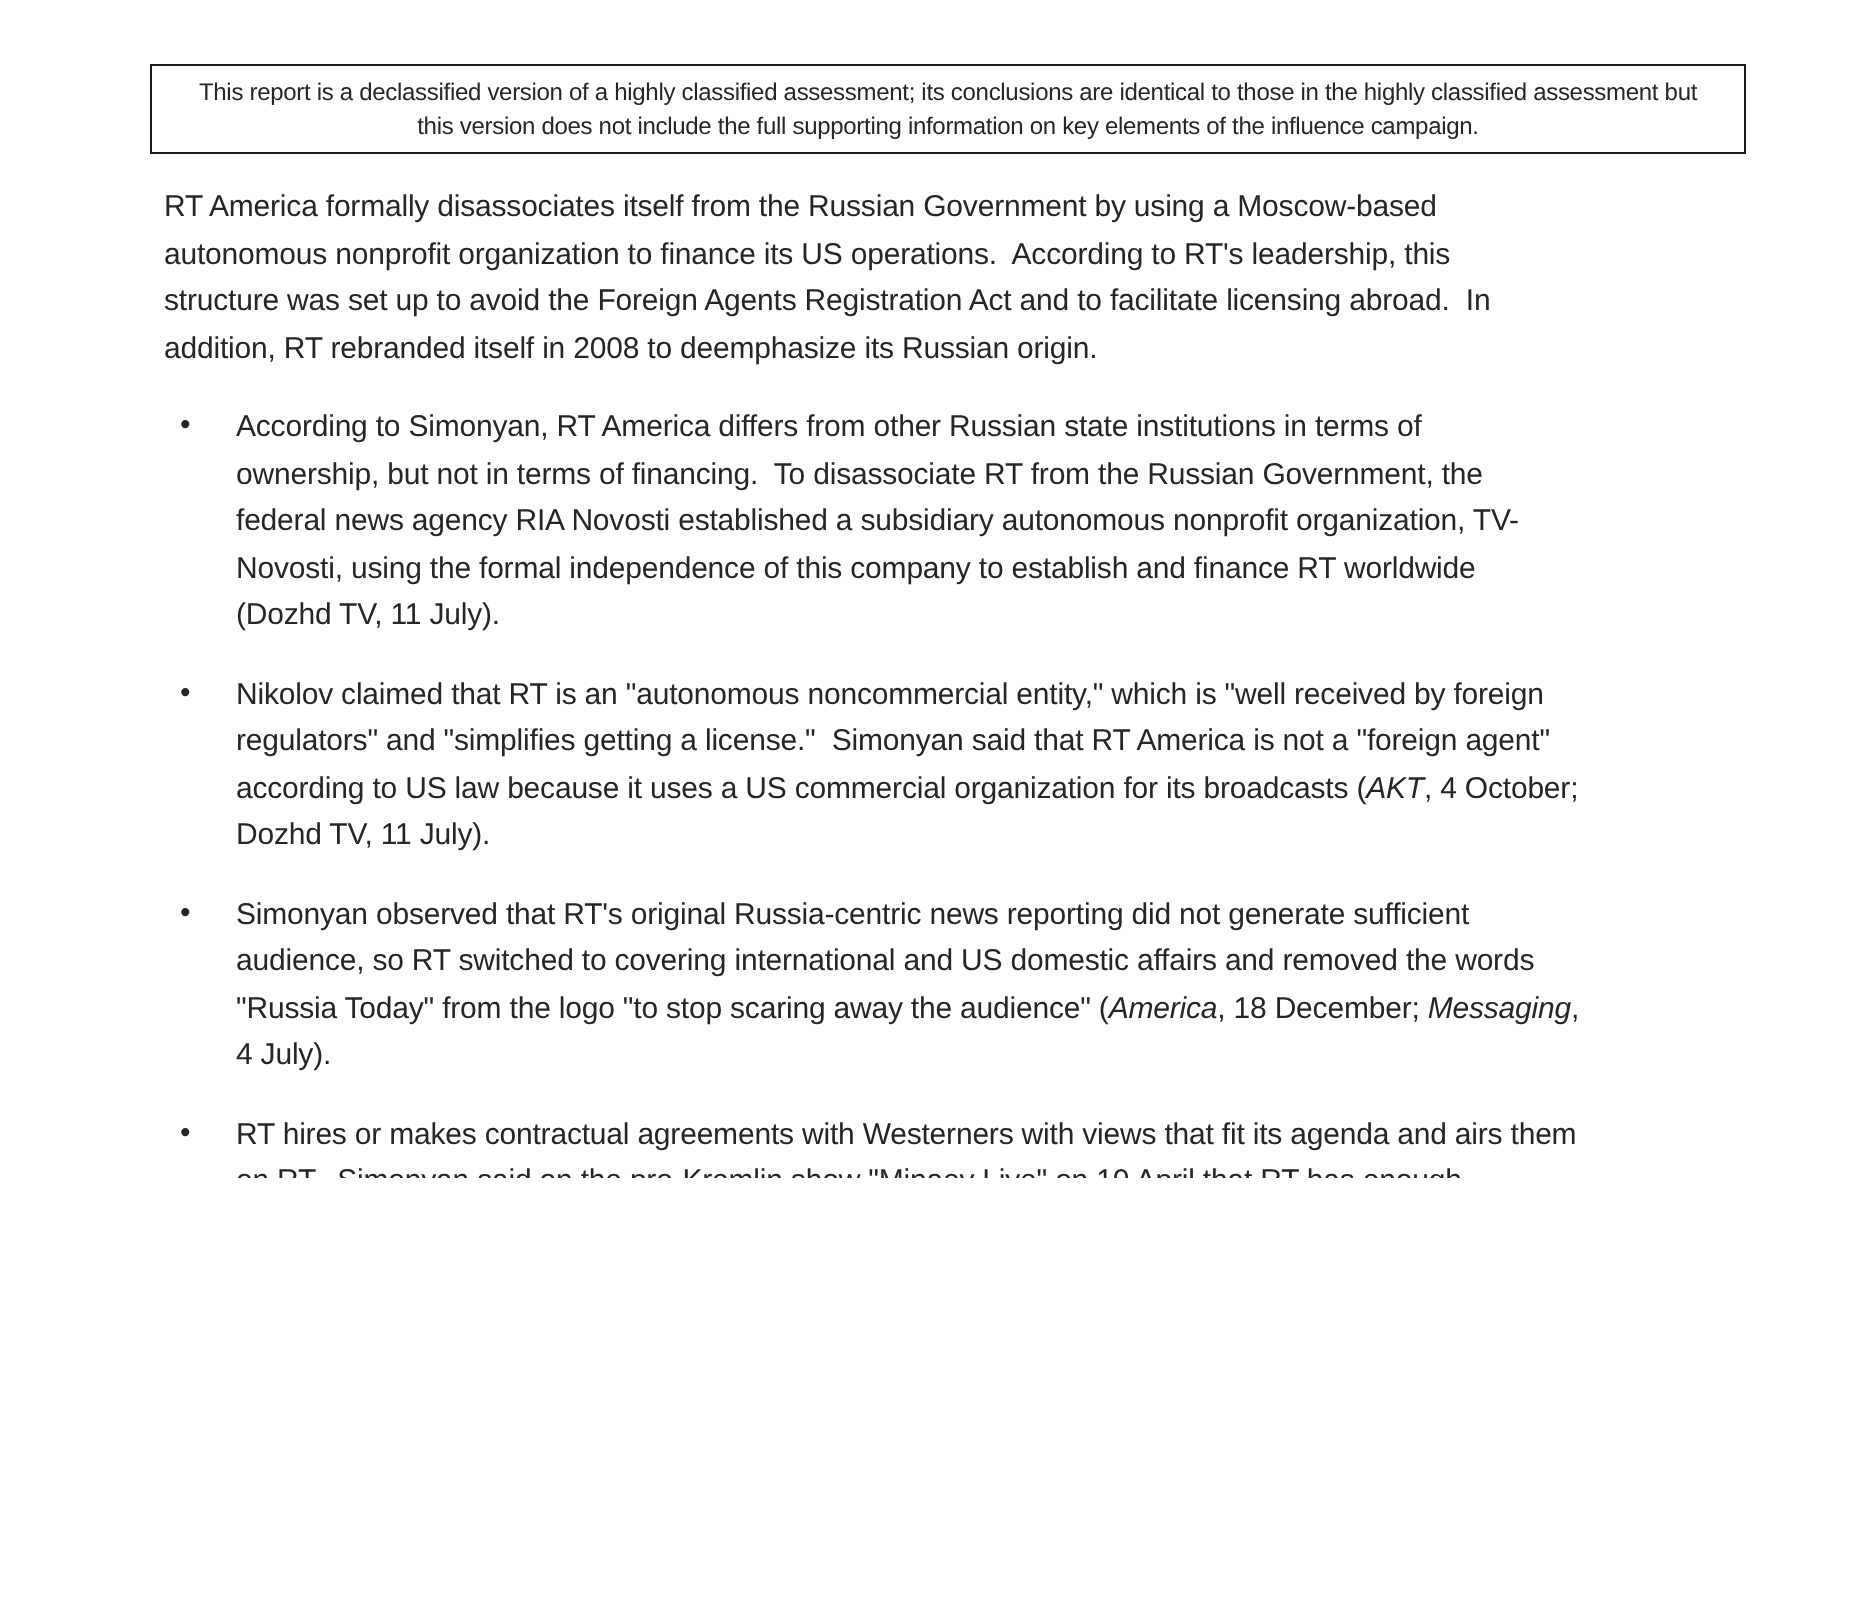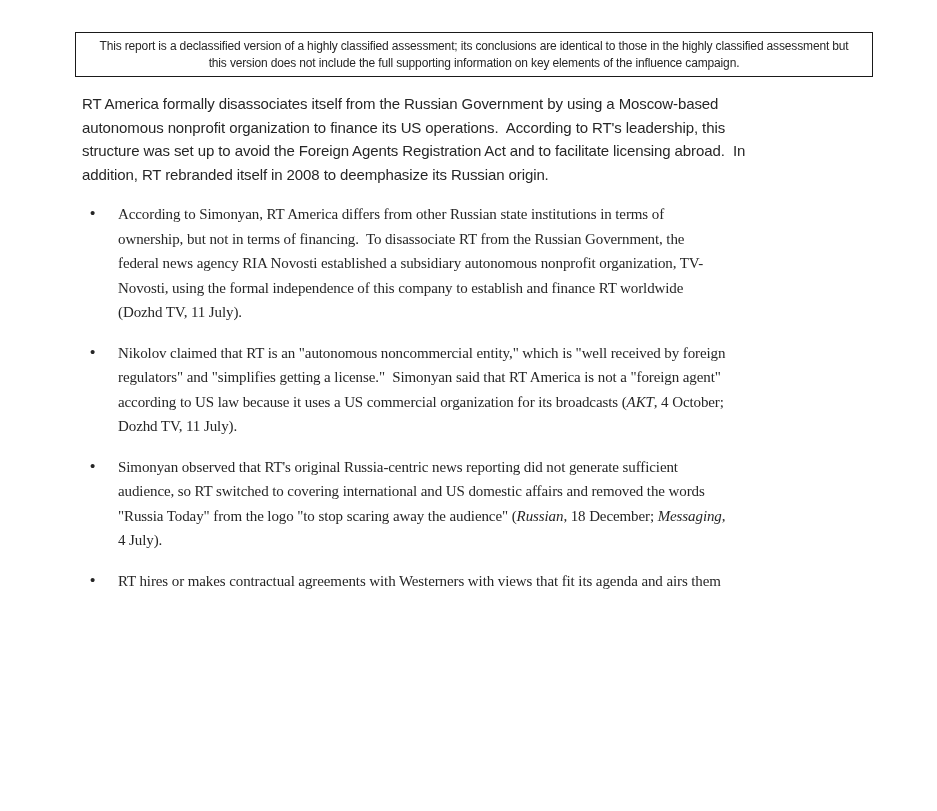--- a/index.html
+++ b/index.html
@@ -56,21 +56,20 @@
     line-height: 23.5px;
     letter-spacing: -0.1px;
   }
   ul.bullets li .marker {
     position: absolute;
     left: 8px;
     top: -1px;
   }
   ul.bullets li .btext {
     white-space: pre-wrap;
-    font-family: Liberation Serif, serif;
   }
   .it { font-style: italic; margin-top: 40px; }
 </style>
 </head>
 <body>
 
 <div class="page">
 
   <div class="disclaimer-box">
     <p class="disclaimer-text">This report is a declassified version of a highly classified assessment; its conclusions are identical to those in the highly classified assessment but this version does not include the full supporting information on key elements of the influence campaign.</p>
@@ -87,21 +86,21 @@
 ownership, but not in terms of financing.  To disassociate RT from the Russian Government, the
 federal news agency RIA Novosti established a subsidiary autonomous nonprofit organization, TV-
 Novosti, using the formal independence of this company to establish and finance RT worldwide
 (Dozhd TV, 11 July).</span></span></li>
       <li><span class="marker">•</span><span class="btext"><span>Nikolov claimed that RT is an "autonomous noncommercial entity," which is "well received by foreign
 regulators" and "simplifies getting a license."  Simonyan said that RT America is not a "foreign agent"
 according to US law because it uses a US commercial organization for its broadcasts (</span><span class="it">AKT</span><span>, 4 October;
 Dozhd TV, 11 July).</span></span></li>
       <li><span class="marker">•</span><span class="btext"><span>Simonyan observed that RT's original Russia-centric news reporting did not generate sufficient
 audience, so RT switched to covering international and US domestic affairs and removed the words
-"Russia Today" from the logo "to stop scaring away the audience" (</span><span class="it">Russian</span><span>, 18 December; </span><span class="it">Messaging</span><span>,
+"Russia Today" from the logo "to stop scaring away the audience" (</span><span class="it">America</span><span>, 18 December; </span><span class="it">Messaging</span><span>,
 4 July).</span></span></li>
       <li><span class="marker">•</span><span class="btext"><span>RT hires or makes contractual agreements with Westerners with views that fit its agenda and airs them
 on RT.  Simonyan said on the pro-Kremlin show "Minaev Live" on 10 April that RT has enough
 audience and money to be able to choose its hosts, and it chooses the hosts that "think like us," "are
 interested in working in the anti-mainstream," and defend RT's beliefs on social media.  Some hosts
 and journalists do not present themselves as associated with RT when interviewing people, and many
 of them have affiliations to other media and activist organizations in the United States ("Minaev Live,"
 10 April).</span></span></li>
     </ul>
 

